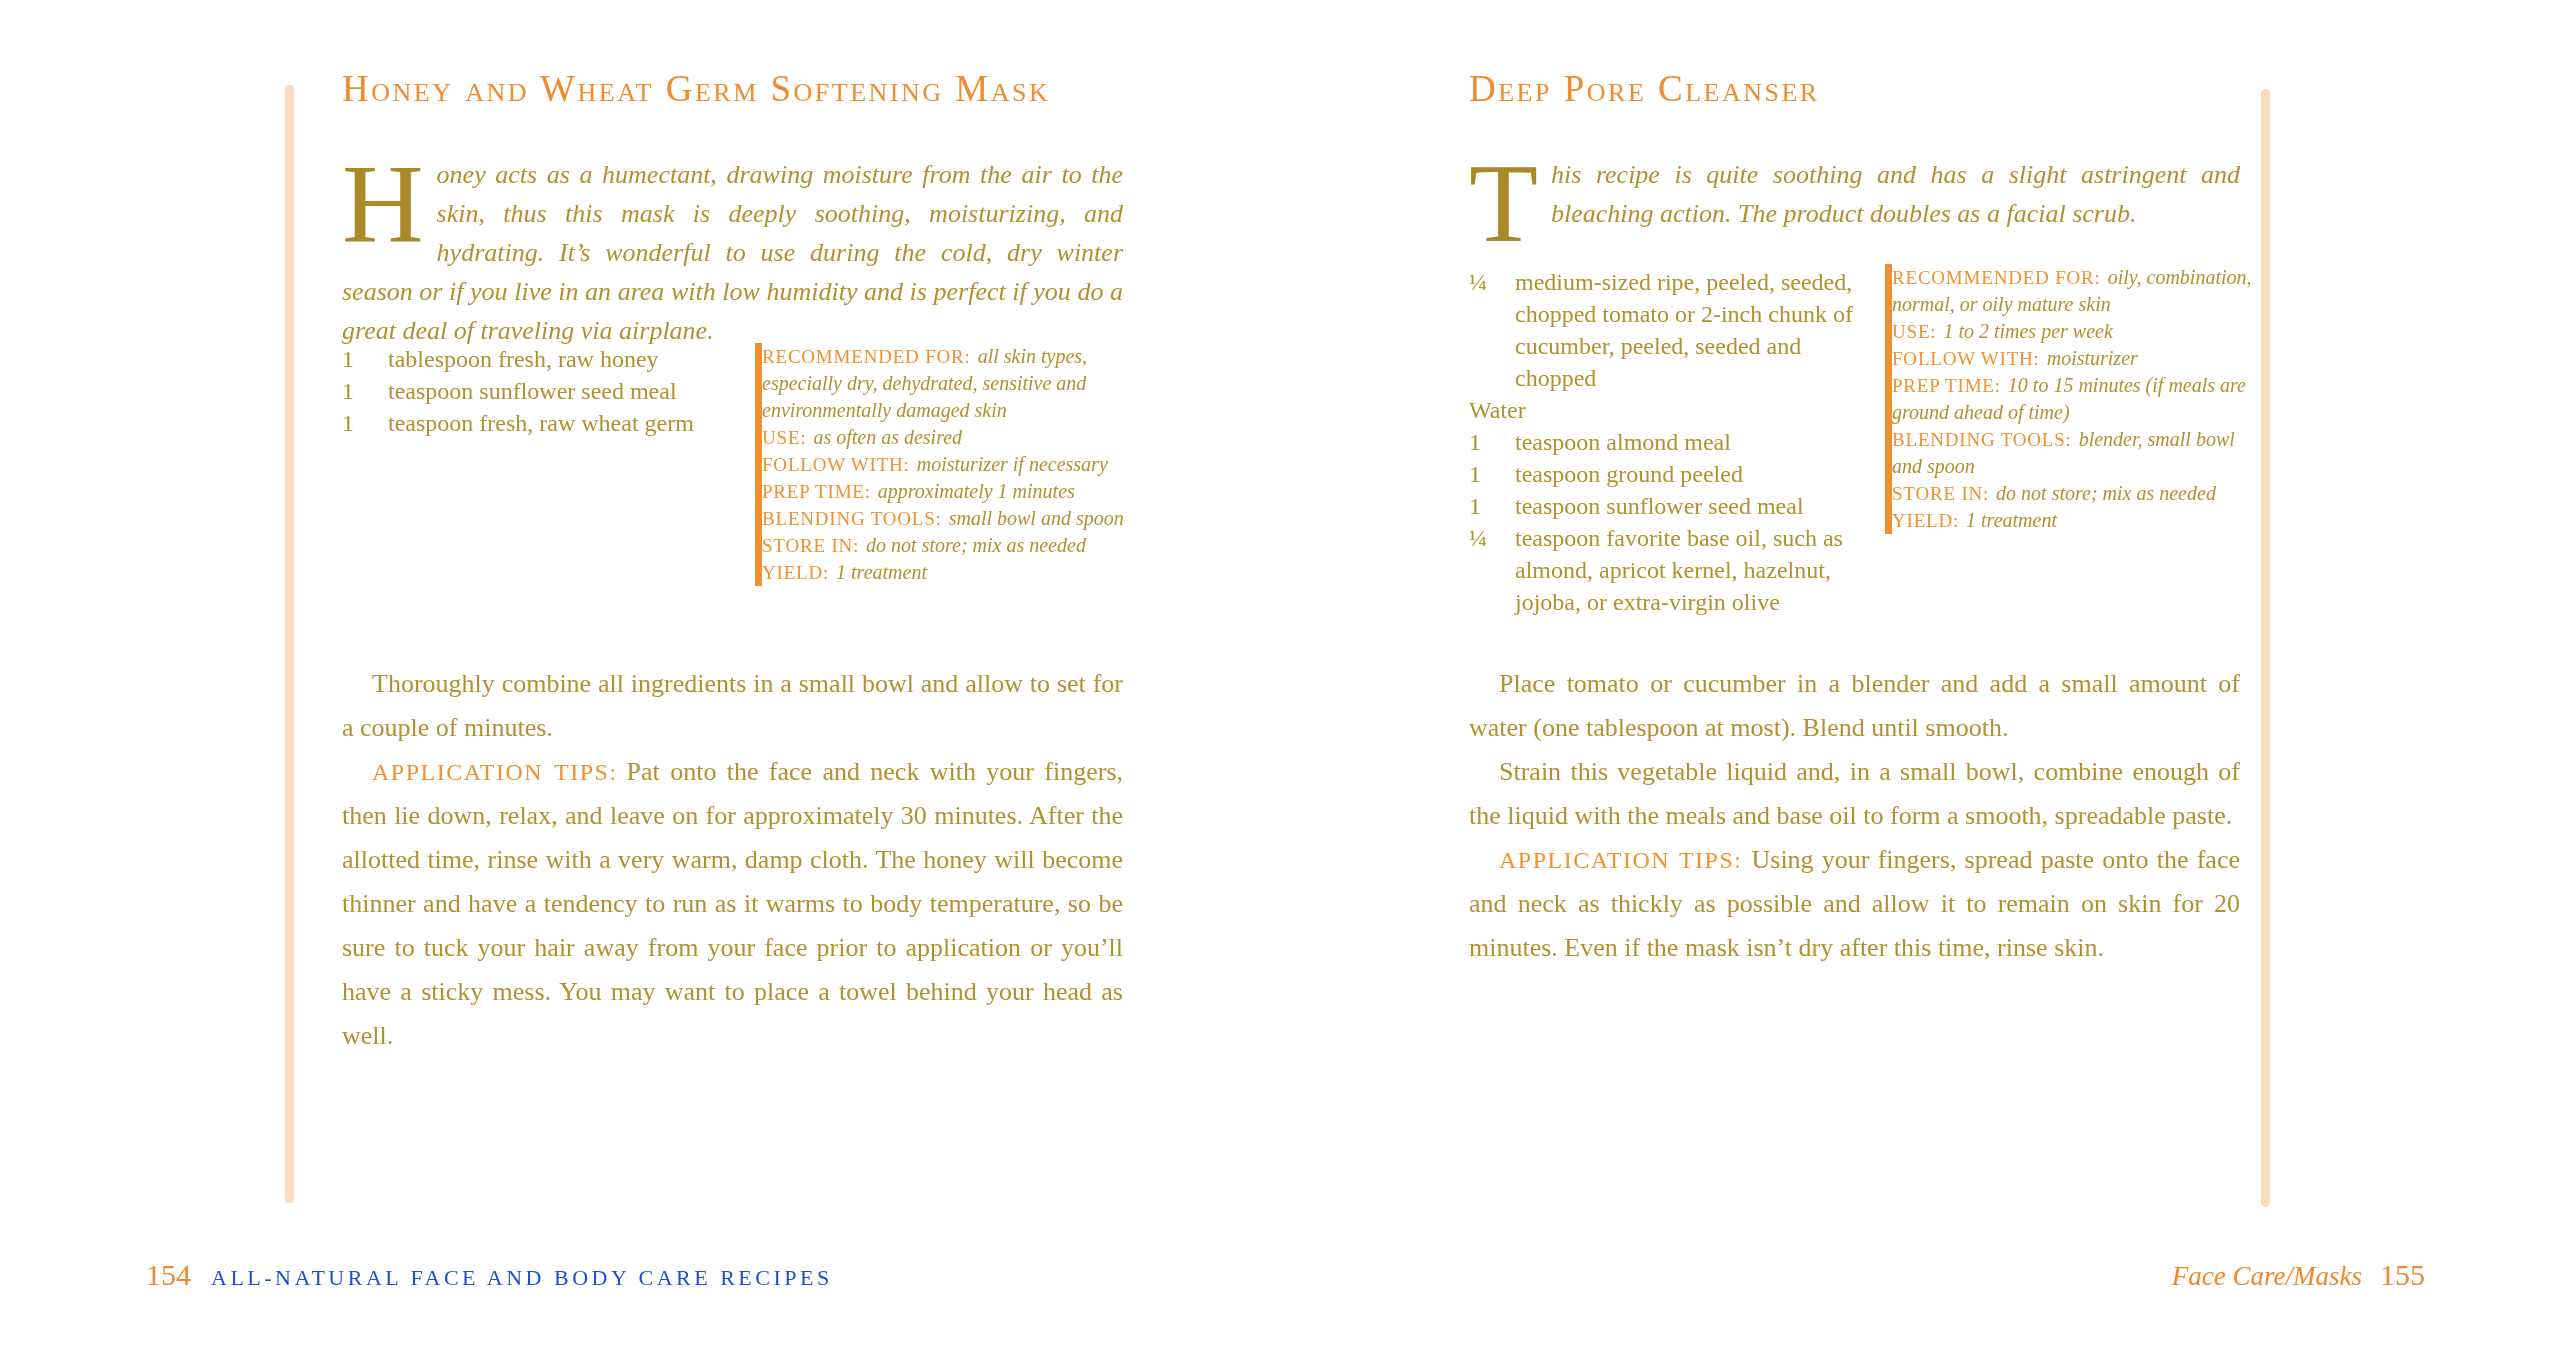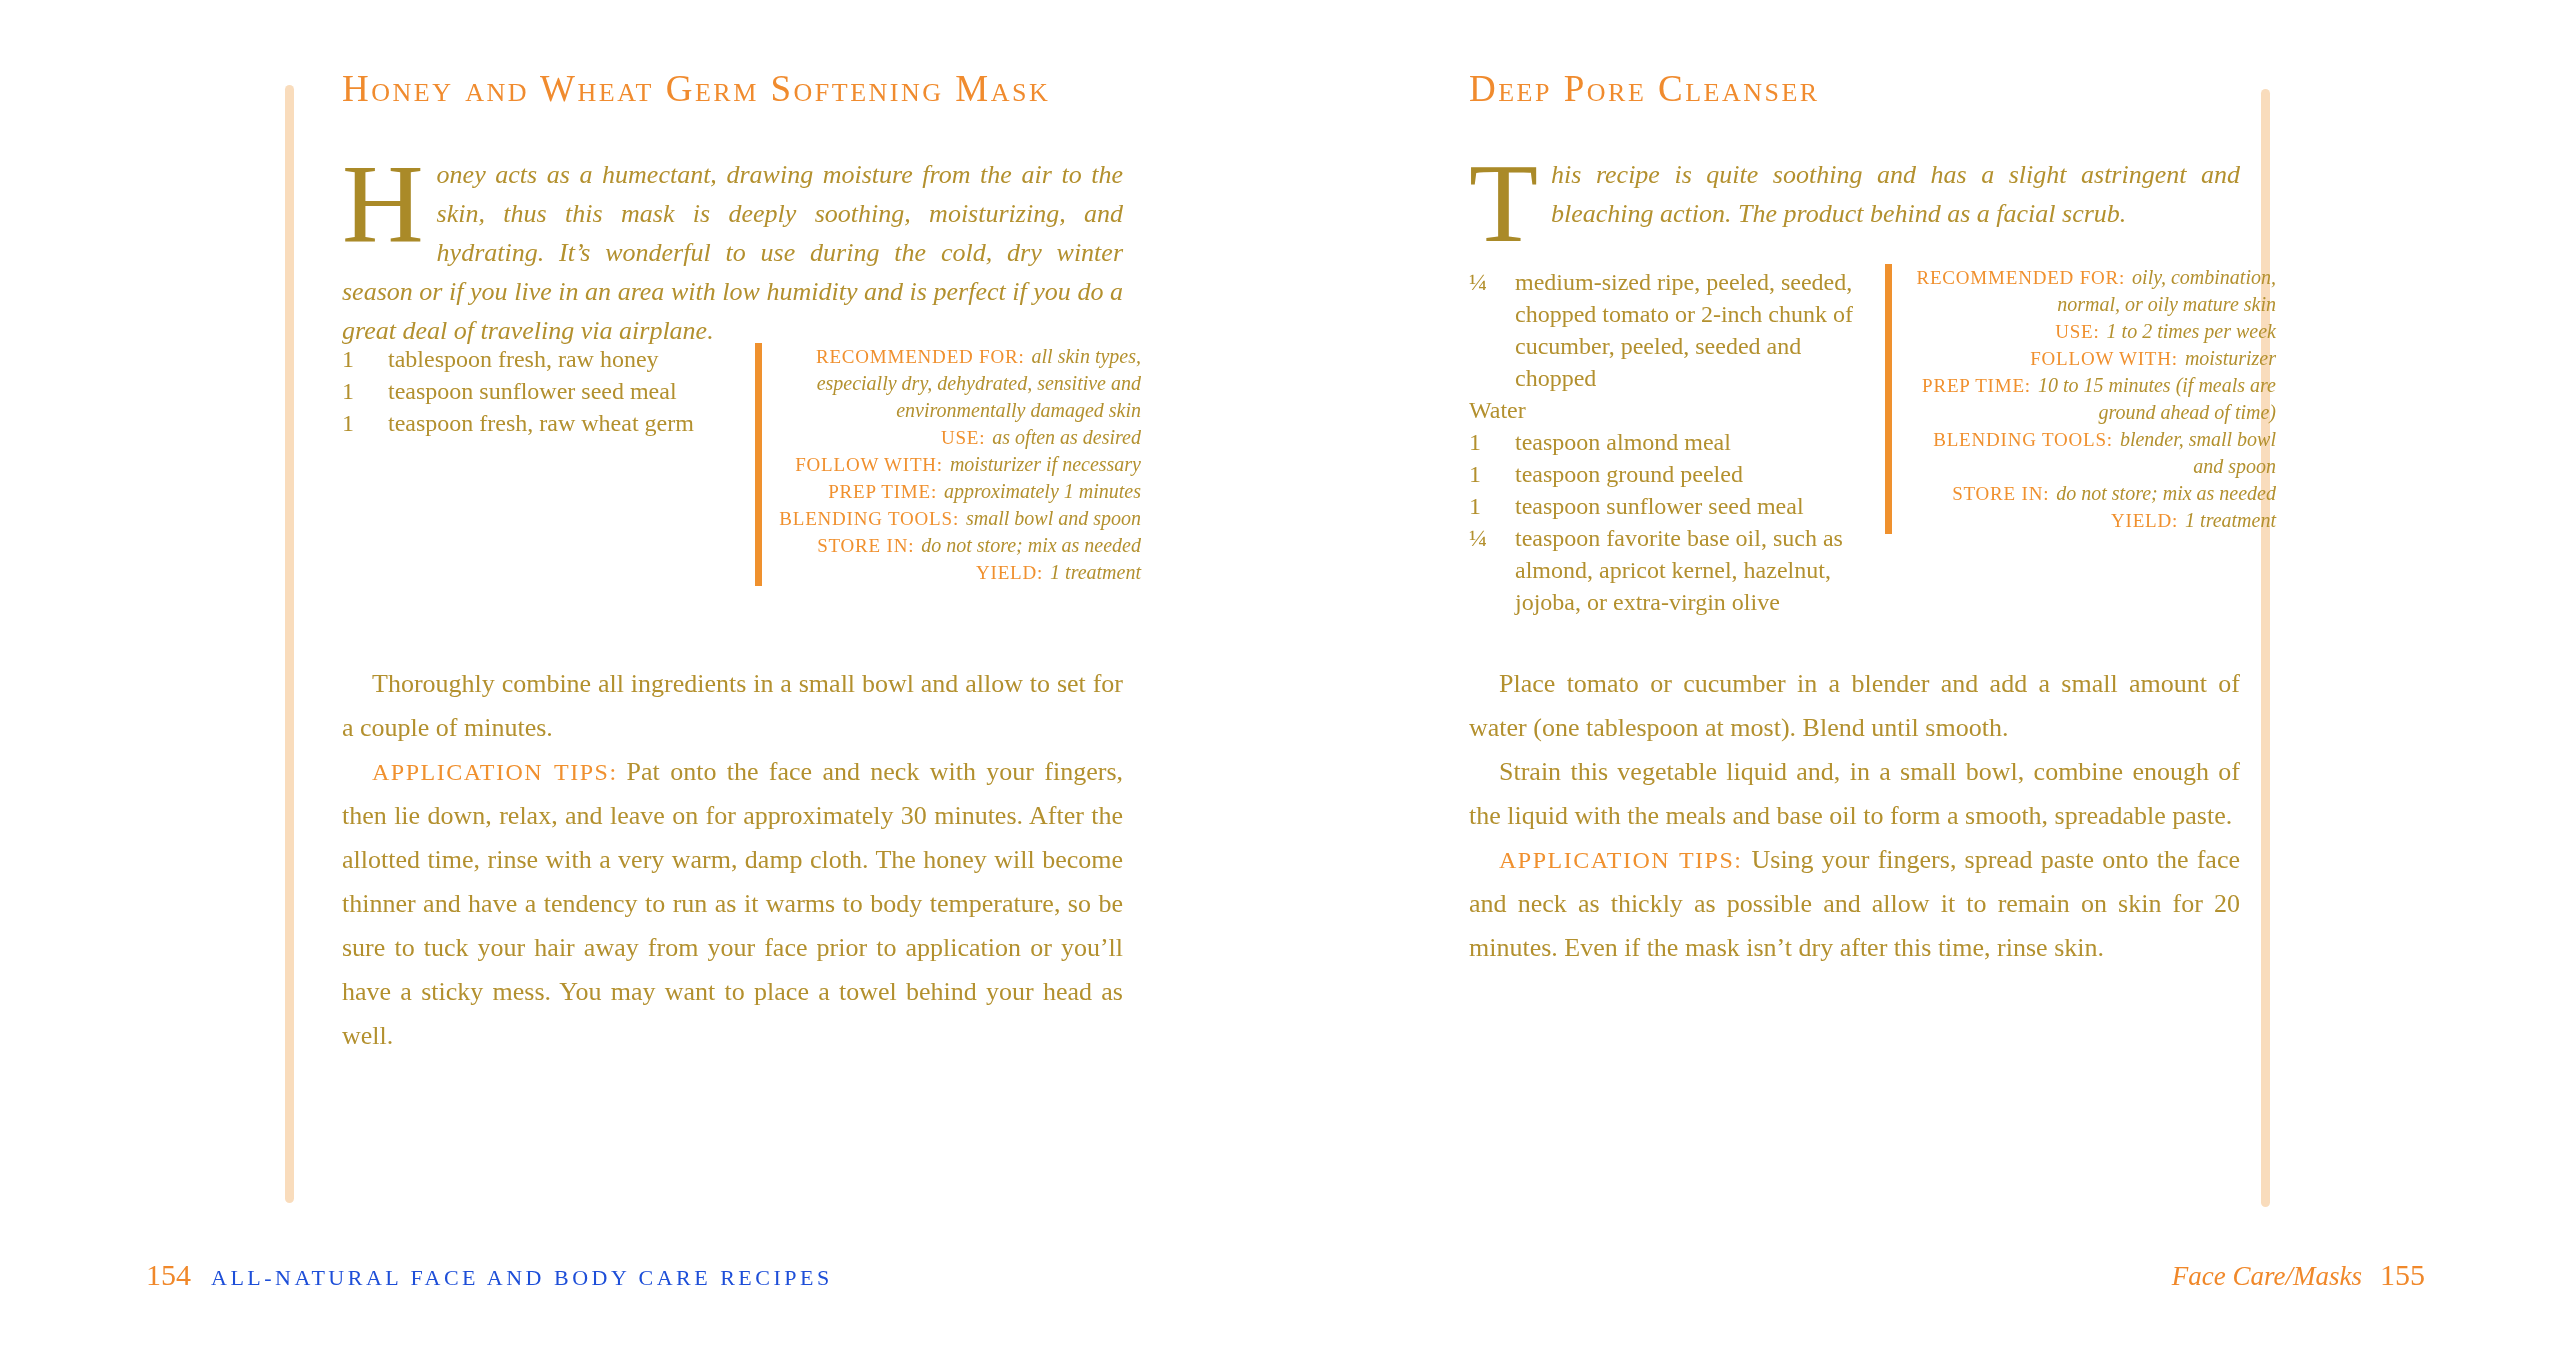--- a/index.html
+++ b/index.html
@@ -67,25 +67,23 @@
   .ing-left  { left: 342px;  top: 343px; width: 406px; }
   .ing-right { left: 1469px; top: 266px; width: 400px; }
   .ing { display: flex; }
   .qty { flex: 0 0 46px; }
   .itxt { flex: 1; }
 
   
   .sidebar {
     position: absolute;
     border-left: 7px solid #ef912e;
-    padding-left: 17px;
     color: #b3902e;
     font-size: 20px;
     line-height: 27px;
-    text-align: right;
   }
   .sb-left  { left: 755px;  top: 343px; width: 362px; }
   .sb-right { left: 1885px; top: 264px; width: 367px; }
   .sb-item { margin: 0; }
   .sb-label {
     color: #f0902e;
     letter-spacing: 0.8px;
     font-size: 19px;
     margin-right: 7px;
   }
@@ -196,21 +194,21 @@
     <div class="footer-left">
       <span class="pnum">154</span><span class="running">ALL-NATURAL FACE AND BODY CARE RECIPES</span>
     </div>
 
   </section>
 
   <section>
 
     <h1 class="page-title title-right">Deep Pore Cleanser</h1>
 
-    <p class="intro intro-right"><span class="dropcap">T</span><span>his recipe is quite soothing and has a slight astringent and bleaching action. The product behind as a facial scrub.</span></p>
+    <p class="intro intro-right"><span class="dropcap">T</span><span>his recipe is quite soothing and has a slight astringent and bleaching action. The product doubles as a facial scrub.</span></p>
 
     <div class="ingredients ing-right">
       <div class="ing">
         <span class="qty">¼</span>
         <span class="itxt">medium-sized ripe, peeled, seeded, chopped tomato or 2-inch chunk of cucumber, peeled, seeded and chopped</span>
       </div>
       <div class="ing">
         <span class="itxt">Water</span>
       </div>
       <div class="ing">

